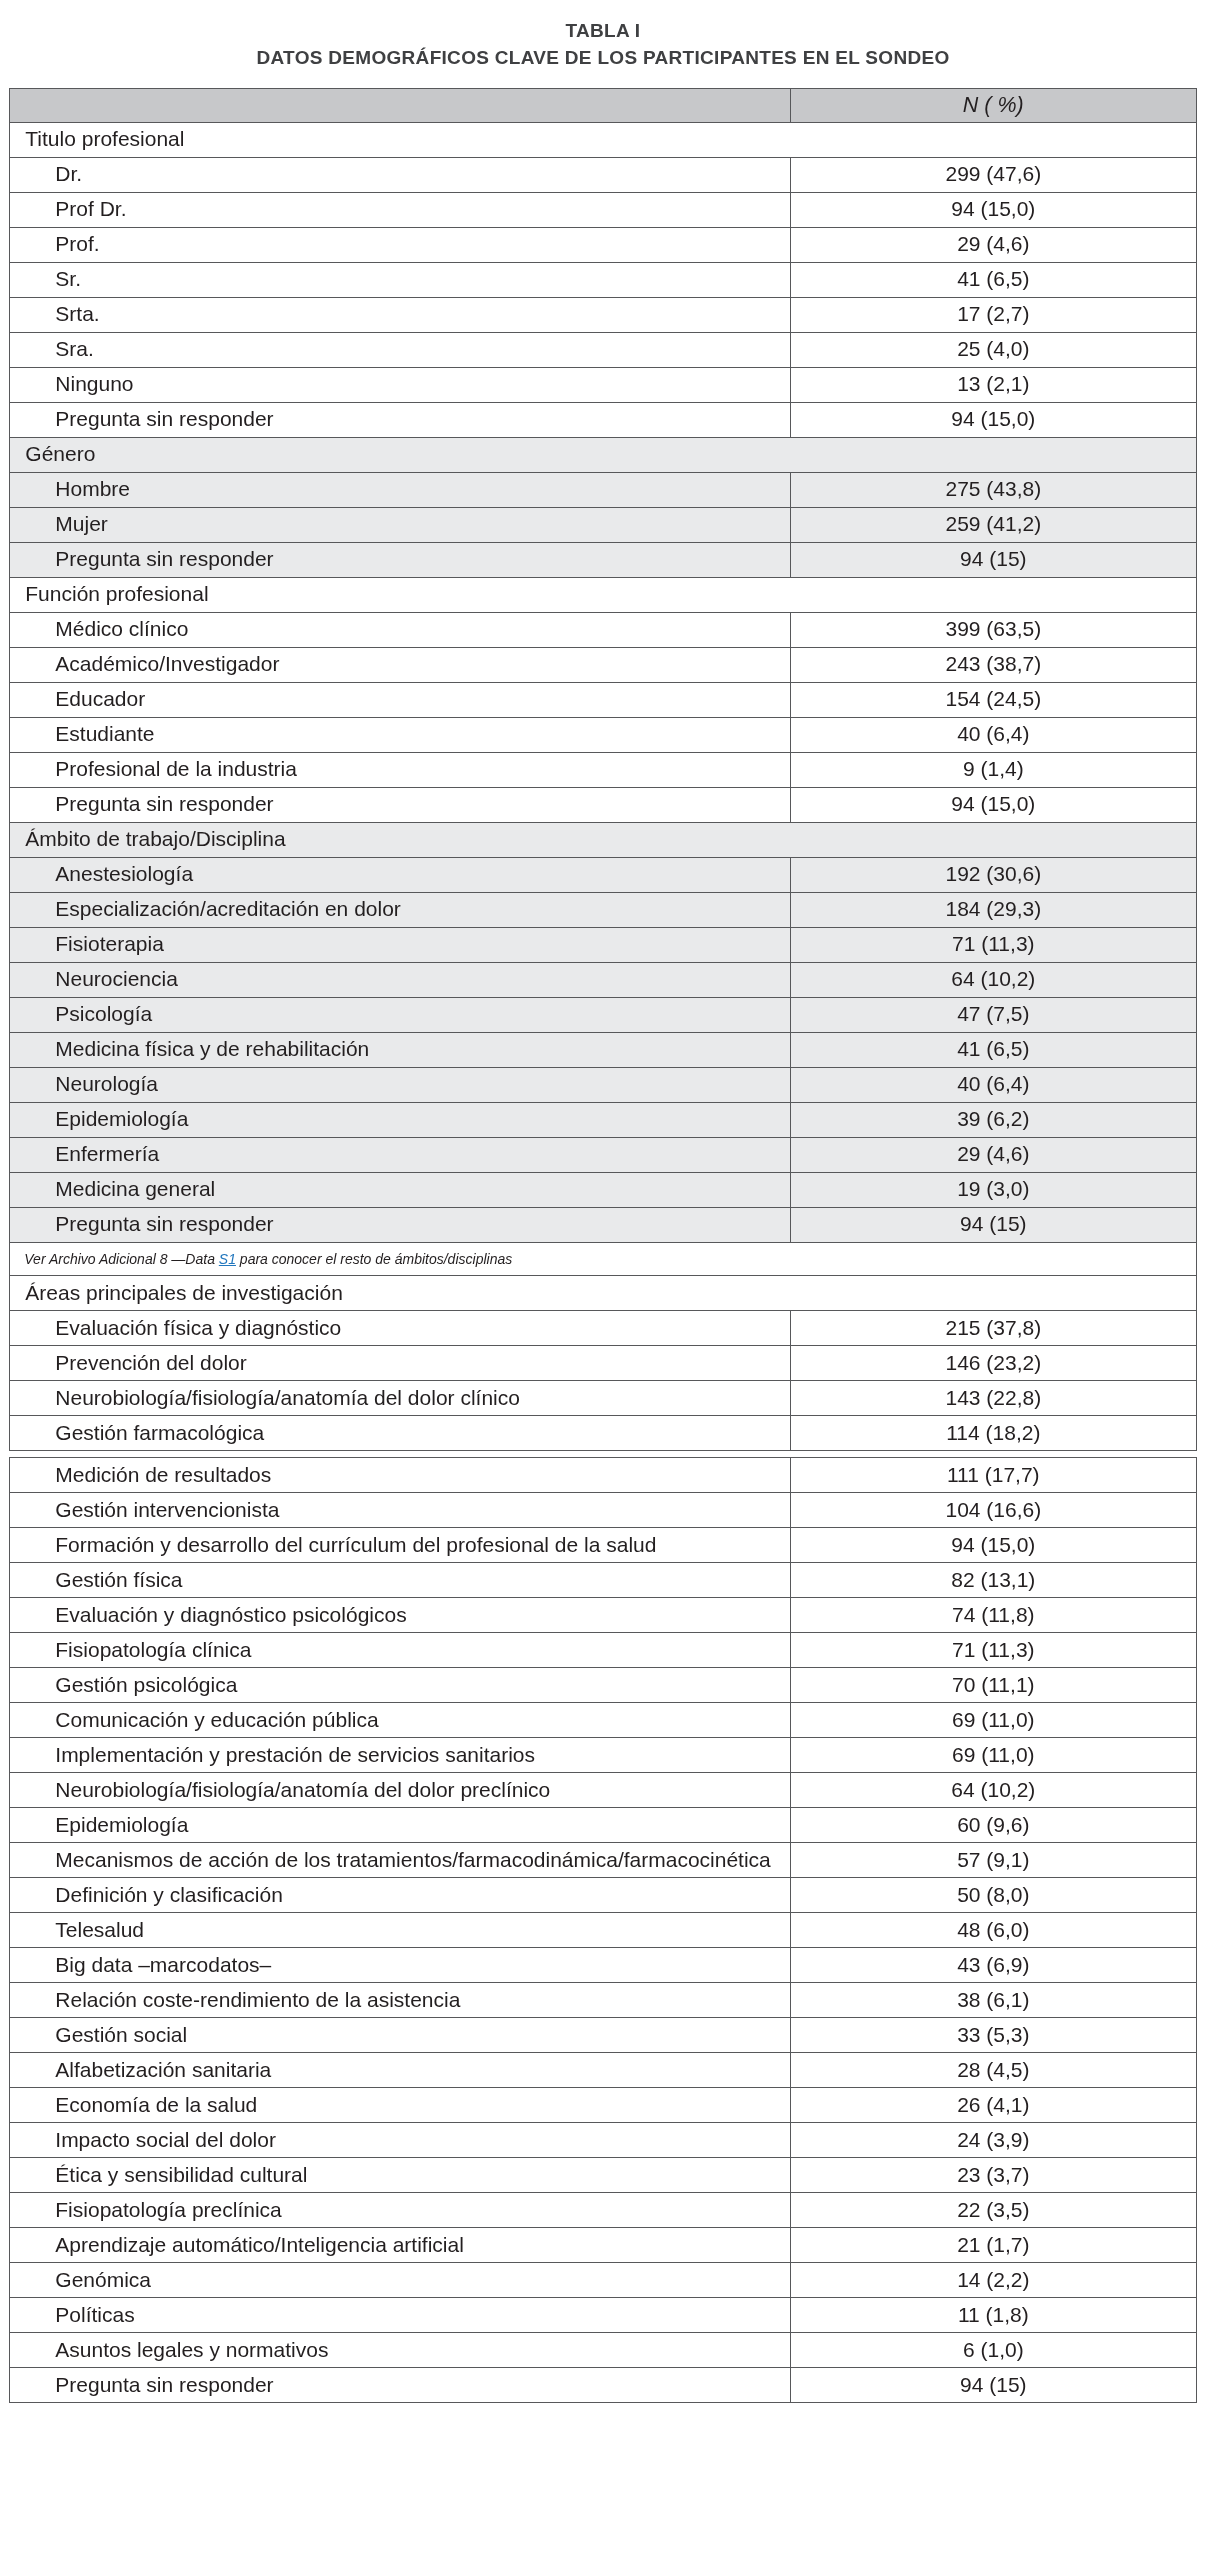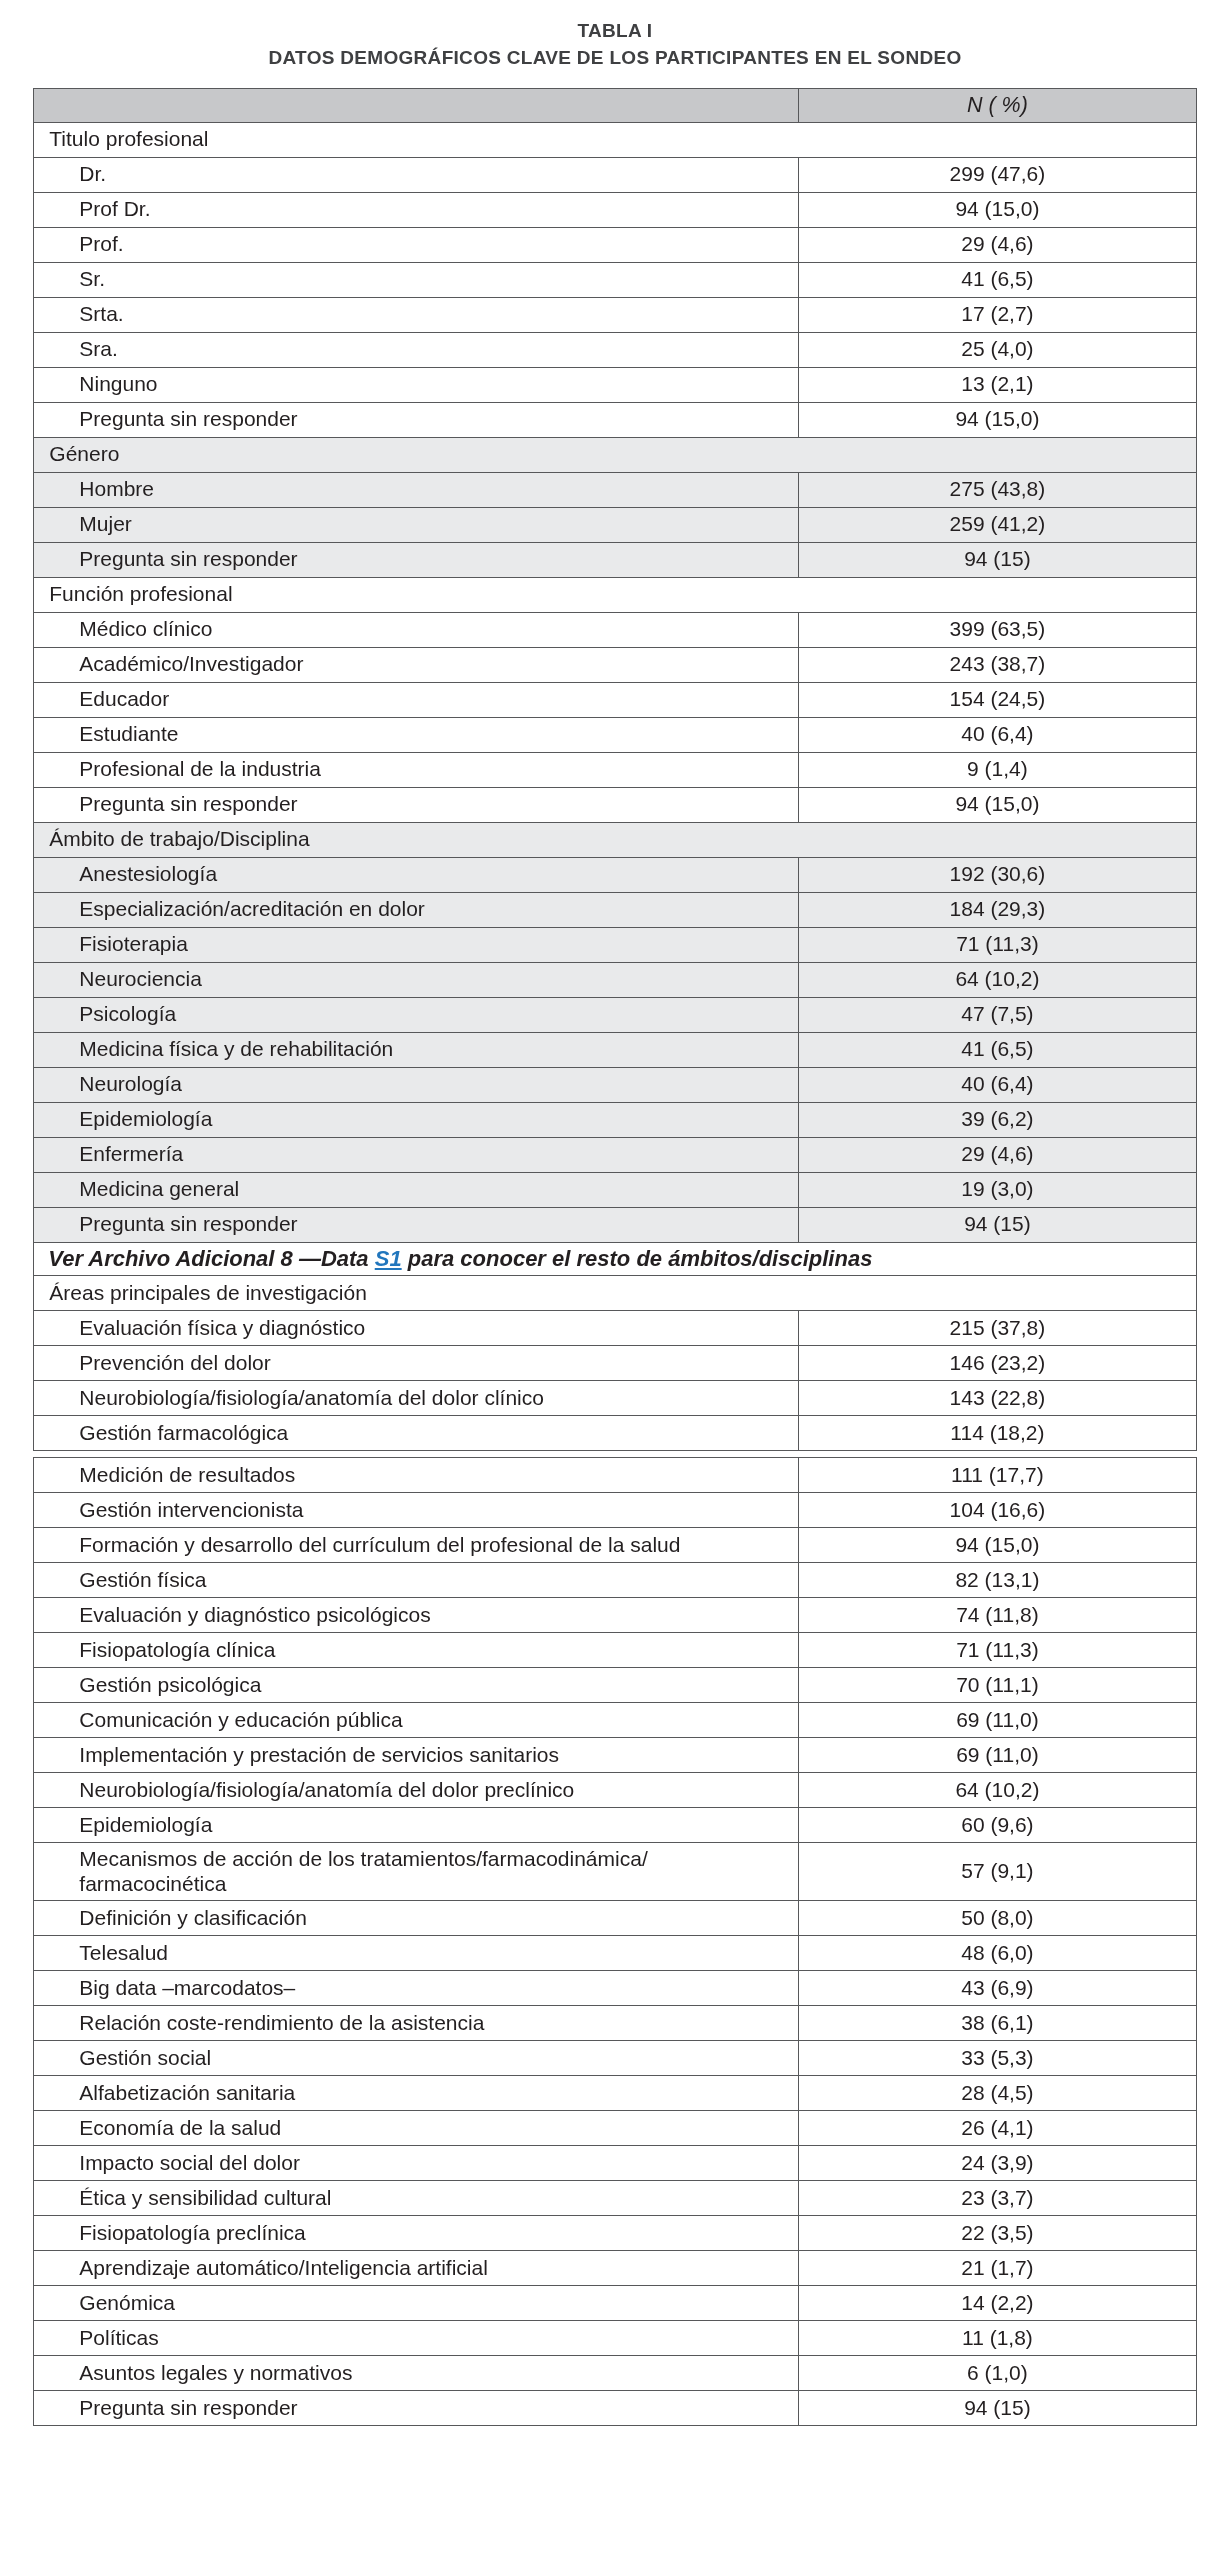--- a/index.html
+++ b/index.html
@@ -16,21 +16,20 @@
     background: #ffffff;
   }
   body {
     width: 1206px;
     min-height: 2576px;
     font-family: "Liberation Sans", "DejaVu Sans", sans-serif;
     color: var(--text);
   }
   .page {
     padding: 17.4px 9.3px 23px 9.3px;
-    margin-left: 24px;
   }
   .titles {
     text-align: center;
     margin-bottom: 16.2px;
   }
   .title-line {
     font-weight: bold;
     font-size: 19px;
     line-height: 27px;
     letter-spacing: 0.3px;
@@ -69,24 +68,23 @@
   td.value {
     text-align: center;
     padding-left: 4.6px;
     padding-right: 4.6px;
   }
   tr.shaded td {
     background: var(--shaded-bg);
   }
   tr.note-row td {
     font-style: italic;
-    font-size: 22px;
+    font-size: 14px;
     padding-left: 14px;
     height: 30px;
-    font-weight: bold;
   }
   a.s1-link {
     color: var(--link);
     text-decoration: underline;
     font-style: italic;
   }
   tr.spacer-row td {
     border: none;
     height: 7px;
     padding: 0;

